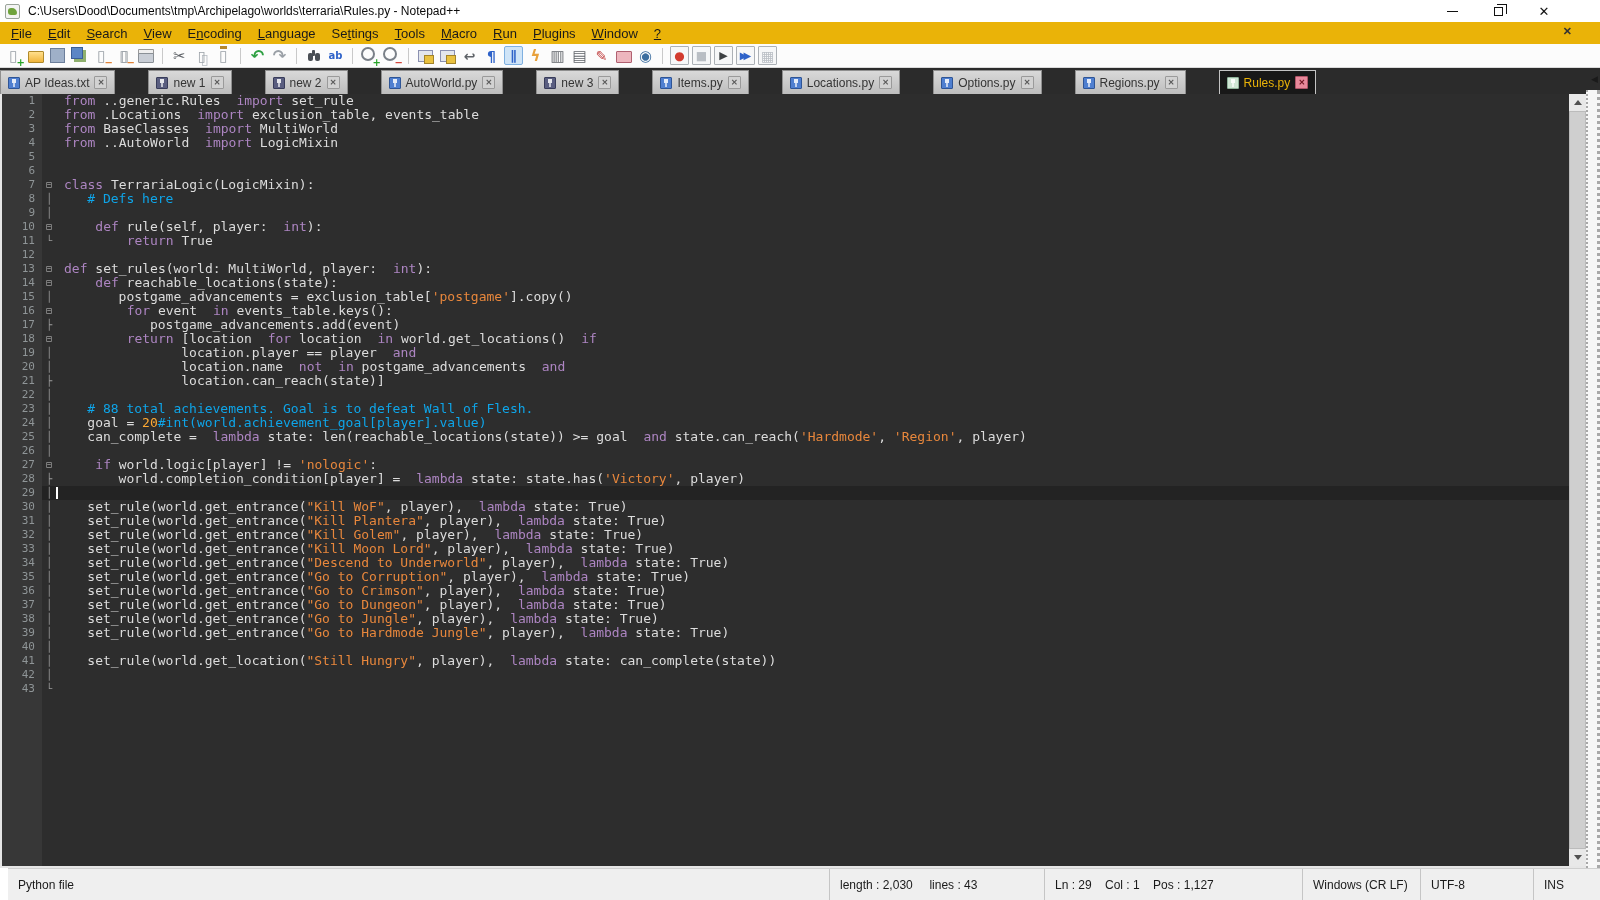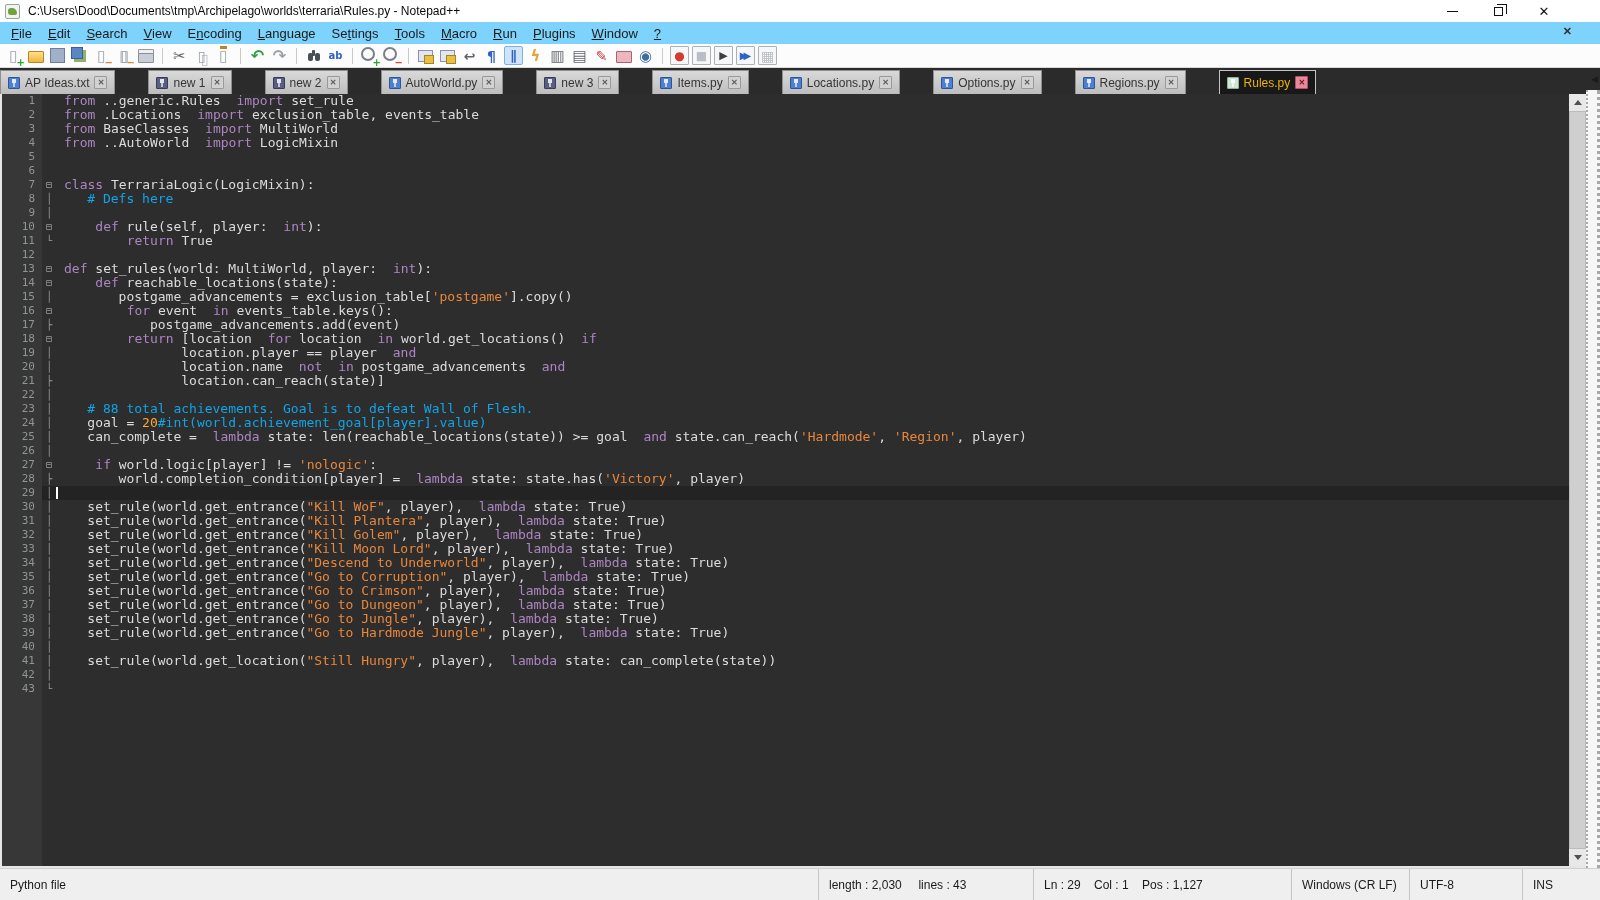--- a/index.html
+++ b/index.html
@@ -14,21 +14,21 @@
   .app-icon { width:15px; height:15px; position:relative; background:#F4F4F4; border:1px solid #9AA49A; border-radius:2px; }
   .app-icon::before { content:""; position:absolute; left:2px; top:3px; width:9px; height:7px; background:#6FA33C; border-radius:3px 5px 2px 3px; }
   .title-text { font-size:12px; color:#0A0A0A; margin-left:8px; white-space:pre; }
   .win-btns { margin-left:auto; display:flex; height:22px; margin-right:33px; }
   .win-btn { width:46px; height:22px; display:flex; align-items:center; justify-content:center; }
   .glyph-min { width:11px; height:1px; background:#111; display:block; }
   .glyph-restore { width:9px; height:9px; border:1px solid #111; position:relative; background:#fff; display:block; }
   .glyph-restore::before { content:""; position:absolute; left:2px; top:-4px; width:9px; height:9px; border:1px solid #111; border-left:none; border-bottom:none; }
   .glyph-close { font-size:13px; color:#111; line-height:1; }
   
-  .menubar { height:22px; background:#7dd3fc; display:flex; align-items:center; padding-left:3px; position:relative; }
+  .menubar { height:22px; background:#eab308; display:flex; align-items:center; padding-left:3px; position:relative; }
   .menu-item { font-size:13px; color:#1A1A1A; padding:2px 8px; cursor:default; }
   .menu-item u { text-decoration:underline; }
   .menubar-x { position:absolute; right:28px; top:3px; font-size:11px; color:#333; font-weight:bold; }
   
   .toolbar { height:24px; background:#FCFCFC; border-bottom:1px solid #DADADA; display:flex; align-items:center; padding-left:4px; gap:3px; }
   .tsep { width:1px; height:16px; background:#C9C9C9; margin:0 4px; }
   .ti { width:19px; height:19px; position:relative; display:inline-flex; align-items:center; justify-content:center;
         font-family:"DejaVu Sans", sans-serif; font-size:13px; color:#5F6368; }
   .ti::after { position:absolute; right:-2px; bottom:-3px; font-size:10px; font-weight:700; line-height:1; }
   .ti.boxed { border:1px solid #ACB1B6; background:#F6F7F8; border-radius:1px; }
@@ -106,29 +106,29 @@
   .vscroll { position:absolute; top:0; right:0; bottom:0; width:17px; background:#E8E8E8; }
   .vscroll .thumb { position:absolute; top:17px; bottom:17px; left:0; right:0; background:#CFCFCF; border:1px solid #BBBBBB; }
   .sc-btn { position:absolute; left:0; width:17px; height:17px; background:#E8E8E8; display:flex; align-items:center; justify-content:center; }
   .sc-up { top:0; } .sc-down { bottom:0; }
   .arr { width:0; height:0; border-left:4px solid transparent; border-right:4px solid transparent; }
   .arr-up { border-bottom:5px solid #505050; } .arr-down { border-top:5px solid #505050; }
   
   .edge-strip { position:absolute; top:90px; right:0; bottom:0; width:14px; background:#F6F6F6;
                 border-left:2px dotted #A8A8A8; border-right:3px dotted #A8A8A8; }
   
-  .statusbar { position:absolute; left:0; right:0; bottom:0; height:32px; background:#EFEFEF; border-top:1px solid #CFCFCF;
+  .statusbar { position:absolute; left:8px; right:0; bottom:0; height:32px; background:#EFEFEF; border-top:1px solid #CFCFCF;
                display:flex; align-items:stretch; font-size:12px; color:#1A1A1A;margin-top:25px; }
   .sb-cell { display:flex; align-items:center; padding:0 10px; border-left:1px solid #C5C5C5; white-space:pre; }
   .sb-doc-type { flex:1; border-left:none; }
   .sb-doc-size { width:215px; }
   .sb-cursor-pos { width:258px; }
   .sb-eol-format { width:118px; }
   .sb-encoding { width:113px; }
-  .sb-insert-mode { width:78px; }
+  .sb-insert-mode { width:67px; }
 </style>
 </head>
 <body>
 
 <div class="titlebar">
   <span class="app-icon"></span>
   <span class="title-text">C:\Users\Dood\Documents\tmp\Archipelago\worlds\terraria\Rules.py - Notepad++</span>
   <div class="win-btns">
     <div class="win-btn">
         <span class="glyph-min"></span>

